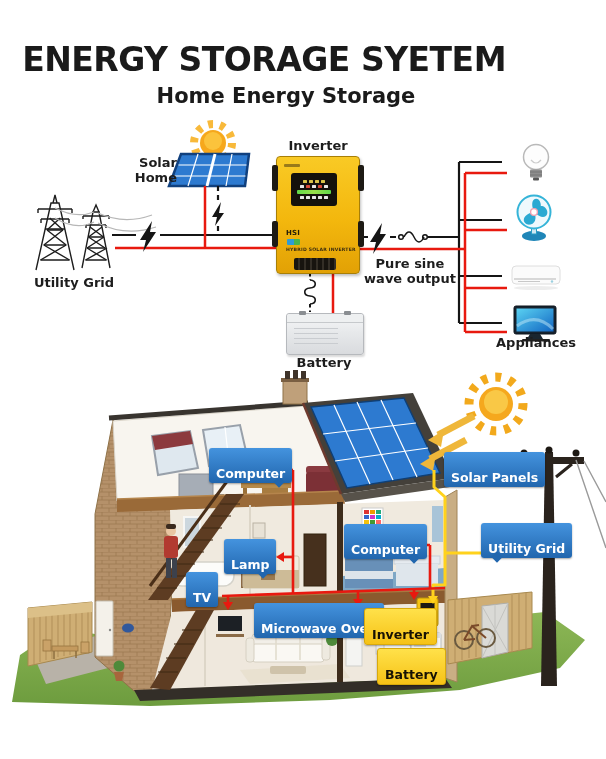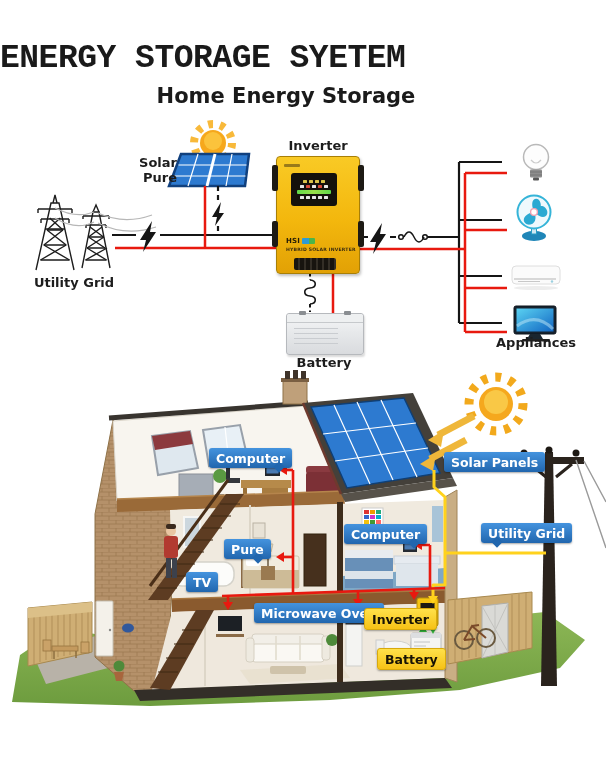--- a/index.html
+++ b/index.html
@@ -1,22 +1,22 @@
 <!DOCTYPE html>
 <html><head>
 <meta charset="utf-8">
 <style>
   html,body{margin:0;padding:0;background:#fff;}
   .stage{
     position:relative;width:606px;height:759px;background:#fff;overflow:hidden;
     font-family:"DejaVu Sans","Liberation Sans",sans-serif;color:#1d1d1d;
   }
   .title{
-    position:absolute;left:0;top:40px;width:506px;text-align:left;
-    font-size:33px;font-weight:800;letter-spacing:-0.5px;color:#1a1a1a;font-family:Liberation Mono, monospace;
+    position:absolute;left:0;top:40px;width:506px;text-align:right;
+    font-size:33px;font-weight:800;letter-spacing:-0.5px;color:#1a1a1a;
   }
   .subtitle{
     position:absolute;left:0;top:84px;width:572px;text-align:center;
     font-size:21px;font-weight:700;color:#1a1a1a;
   }
   .scene-svg{position:absolute;left:0;top:0;}
 
   
   .diag-label{position:absolute;font-size:13px;font-weight:700;color:#1d1d1d;line-height:1.15;}
   .c{text-align:center;}
@@ -33,21 +33,21 @@
   .inv-tab.tr{right:-5px;top:8px;} .inv-tab.br{right:-5px;bottom:26px;}
   .inv-logo{position:absolute;left:7px;top:7px;width:16px;height:3px;background:#4a3a14;opacity:.55;border-radius:1px;}
   .inv-screen{
     position:absolute;left:14px;top:16px;width:46px;height:33px;background:#14110c;border-radius:3px;
     display:flex;flex-direction:column;justify-content:center;gap:2px;padding:2px 4px;box-sizing:border-box;
   }
   .led-row{display:flex;gap:2px;justify-content:center;}
   .led{width:4px;height:3px;border-radius:0.5px;}
   .led.y{background:#d8c24a;} .led.w{background:#e8e8e8;} .led.rd{background:#d84a3a;}
   .green-bar{height:4px;background:linear-gradient(90deg,#5fd84a,#9ae04a,#5fd84a);border-radius:1px;margin:0 2px;}
-  .inv-brand{position:absolute;left:9px;bottom:28px;display:flex;align-items:center;gap:2px;}
+  .inv-brand{position:absolute;left:9px;bottom:28px;display:flex;align-items:center;gap:2px;flex-direction:column;}
   .inv-model{font-size:7px;font-weight:800;color:#241c08;letter-spacing:0.2px;}
   .inv-badge{display:inline-block;width:13px;height:6px;border-radius:1px;
     background:linear-gradient(90deg,#2e9bd6 50%,#4ab54a 50%);}
   .inv-tagline{position:absolute;left:9px;bottom:21px;font-size:4.6px;font-weight:700;color:#3c2d10;letter-spacing:0.2px;}
   .inv-vent{
     position:absolute;left:17px;bottom:3px;width:42px;height:12px;background:#17140f;border-radius:2px;
     background-image:repeating-linear-gradient(90deg,#17140f 0 4px,#332e26 4px 6px);
   }
   
   .battery-device{
@@ -55,21 +55,21 @@
     background:linear-gradient(180deg,#f6f7f8 0%,#e7e9eb 45%,#d9dbde 100%);
     border:1px solid #b6b9bd;border-radius:3px;box-shadow:1px 2px 2px rgba(0,0,0,.15);
   }
   .bat-top{position:absolute;left:0;top:0;width:100%;height:8px;background:#eef0f1;border-bottom:1px solid #c6c9cc;border-radius:3px 3px 0 0;}
   .bat-term{position:absolute;top:-3px;width:7px;height:4px;background:#8a8e92;border-radius:1px;}
   .bat-term.t1{left:12px;} .bat-term.t2{right:12px;}
   .bat-lines{position:absolute;left:7px;top:14px;width:44px;height:18px;
     background:repeating-linear-gradient(180deg,#c9ccd0 0 1px,transparent 1px 5px);}
 
   
-  .chip{position:absolute;font-size:12.5px;font-weight:700;padding:3px 7px 2px;border-radius:3px;
+  .chip{position:absolute;font-size:12.5px;font-weight:700;padding:18px 7px 2px;border-radius:3px;
         white-space:nowrap;box-shadow:0 1px 2px rgba(0,0,0,.35);z-index:5;}
   .chip .tail{position:absolute;width:8px;height:8px;bottom:-3px;transform:rotate(45deg);z-index:-1;}
   .chip-blue{background:linear-gradient(180deg,#4493de 0%,#2166ae 100%);color:#fff;}
   .chip-blue .tail{background:#2166ae;}
   .chip-yellow{background:linear-gradient(180deg,#ffe14a 0%,#f6c216 100%);color:#171204;border:1px solid #d8a90c;}
   .tail.tr{right:9px;} .tail.tl{left:12px;}
 </style>
 </head>
 <body>
 
@@ -414,24 +414,28 @@
     <g fill="#e8190f">
       <polygon points="279,470 287,465 287,475"></polygon>
       <polygon points="276,557 284,552 284,562"></polygon>
       <polygon points="414,545 422,540 422,550"></polygon>
       <polygon points="228,610 223,602 233,602"></polygon>
       <polygon points="358,607 353,599 363,599"></polygon>
       <polygon points="414,600 409,592 419,592"></polygon>
     </g>
   </svg>
 
-  <div class="diag-label r" style="left:105px;top:156px;width:72px;">Solar Pure</div>
+  <div class="diag-label r" style="left:105px;top:156px;width:72px;">Solar Home</div>
   <div class="diag-label c" style="left:18px;top:276px;width:112px;">Utility Grid</div>
   <div class="diag-label c" style="left:270px;top:139px;width:96px;">Inverter</div>
   <div class="diag-label c" style="left:276px;top:356px;width:96px;">Battery</div>
+  <div class="diag-label c" style="left:355px;top:257px;width:110px;">
+    <span>Pure sine</span><br>
+    <span>wave output</span>
+  </div>
   <div class="diag-label c" style="left:484px;top:336px;width:104px;">Appliances</div>
 
   <div class="inverter-device">
     <div class="inv-tab tl"></div>
     <div class="inv-tab tr"></div>
     <div class="inv-tab bl"></div>
     <div class="inv-tab br"></div>
     <div class="inv-logo"></div>
     <div class="inv-screen">
       <div class="led-row">
@@ -471,21 +475,21 @@
     <div class="bat-lines"></div>
   </div>
 
   <div class="chip chip-blue" style="left:209px;top:448px;">
     <span>Computer</span><span class="tail tr"></span>
   </div>
   <div class="chip chip-blue" style="left:344px;top:524px;">
     <span>Computer</span><span class="tail tr"></span>
   </div>
   <div class="chip chip-blue" style="left:224px;top:539px;">
-    <span>Pure</span><span class="tail tr"></span>
+    <span>Lamp</span><span class="tail tr"></span>
   </div>
   <div class="chip chip-blue" style="left:186px;top:572px;">
     <span>TV</span>
   </div>
   <div class="chip chip-blue" style="left:254px;top:603px;">
     <span>Microwave Oven</span>
   </div>
   <div class="chip chip-blue" style="left:444px;top:452px;">
     <span>Solar Panels</span>
   </div>

